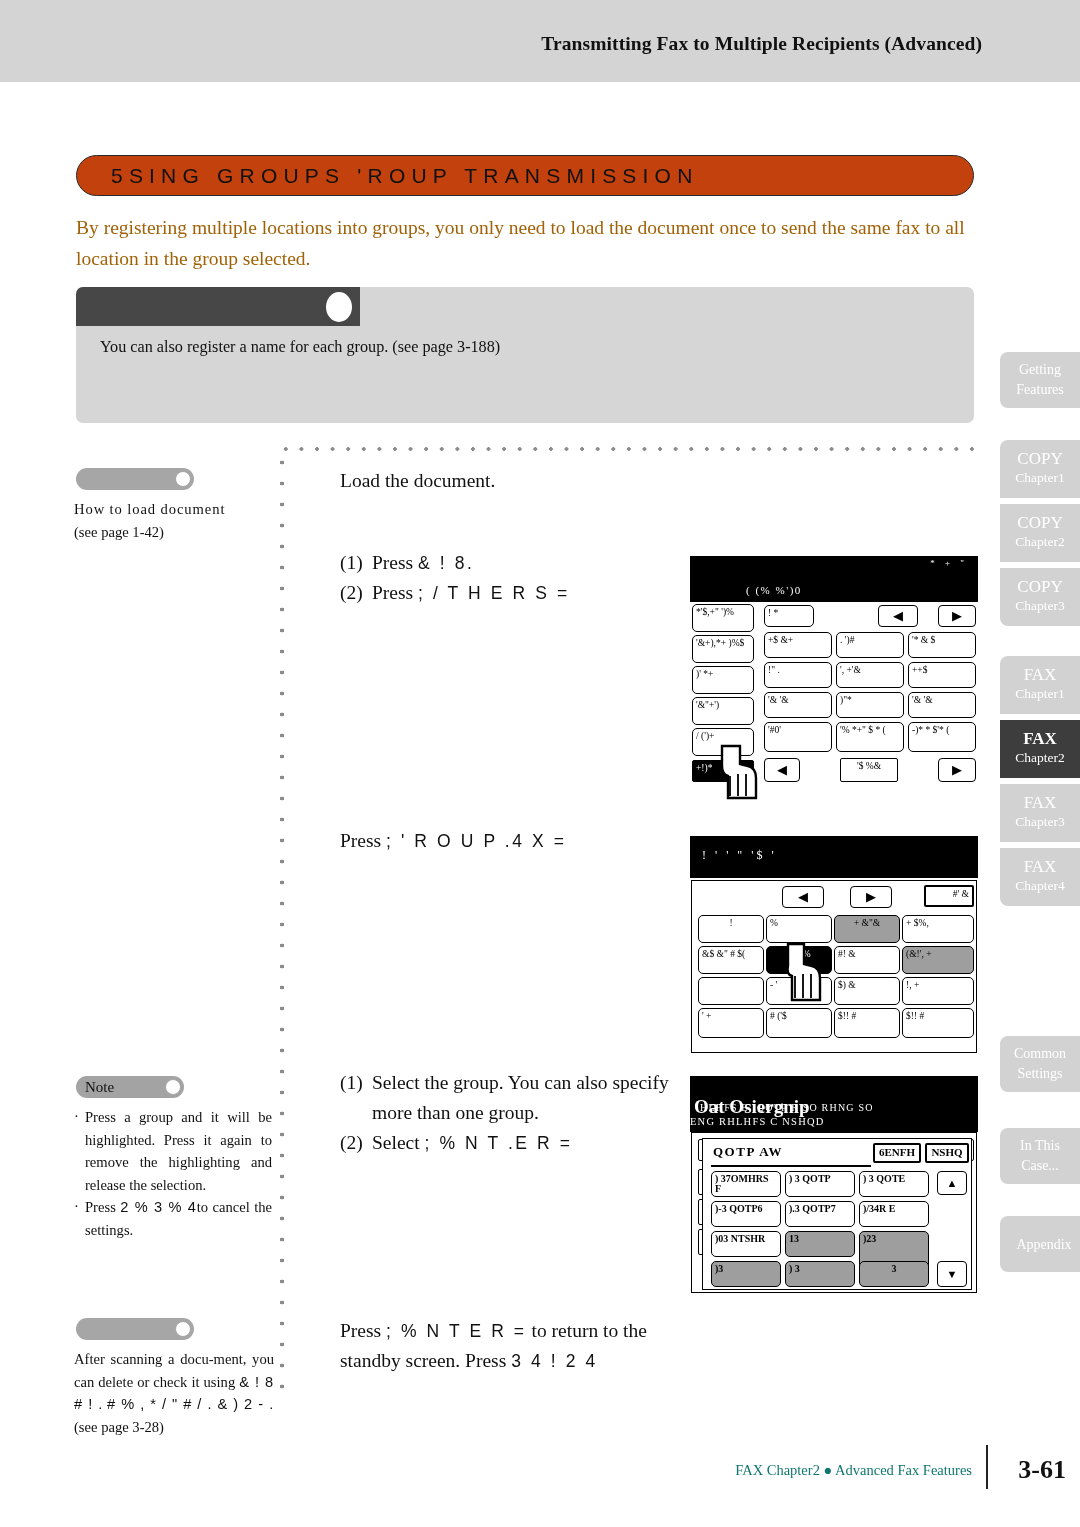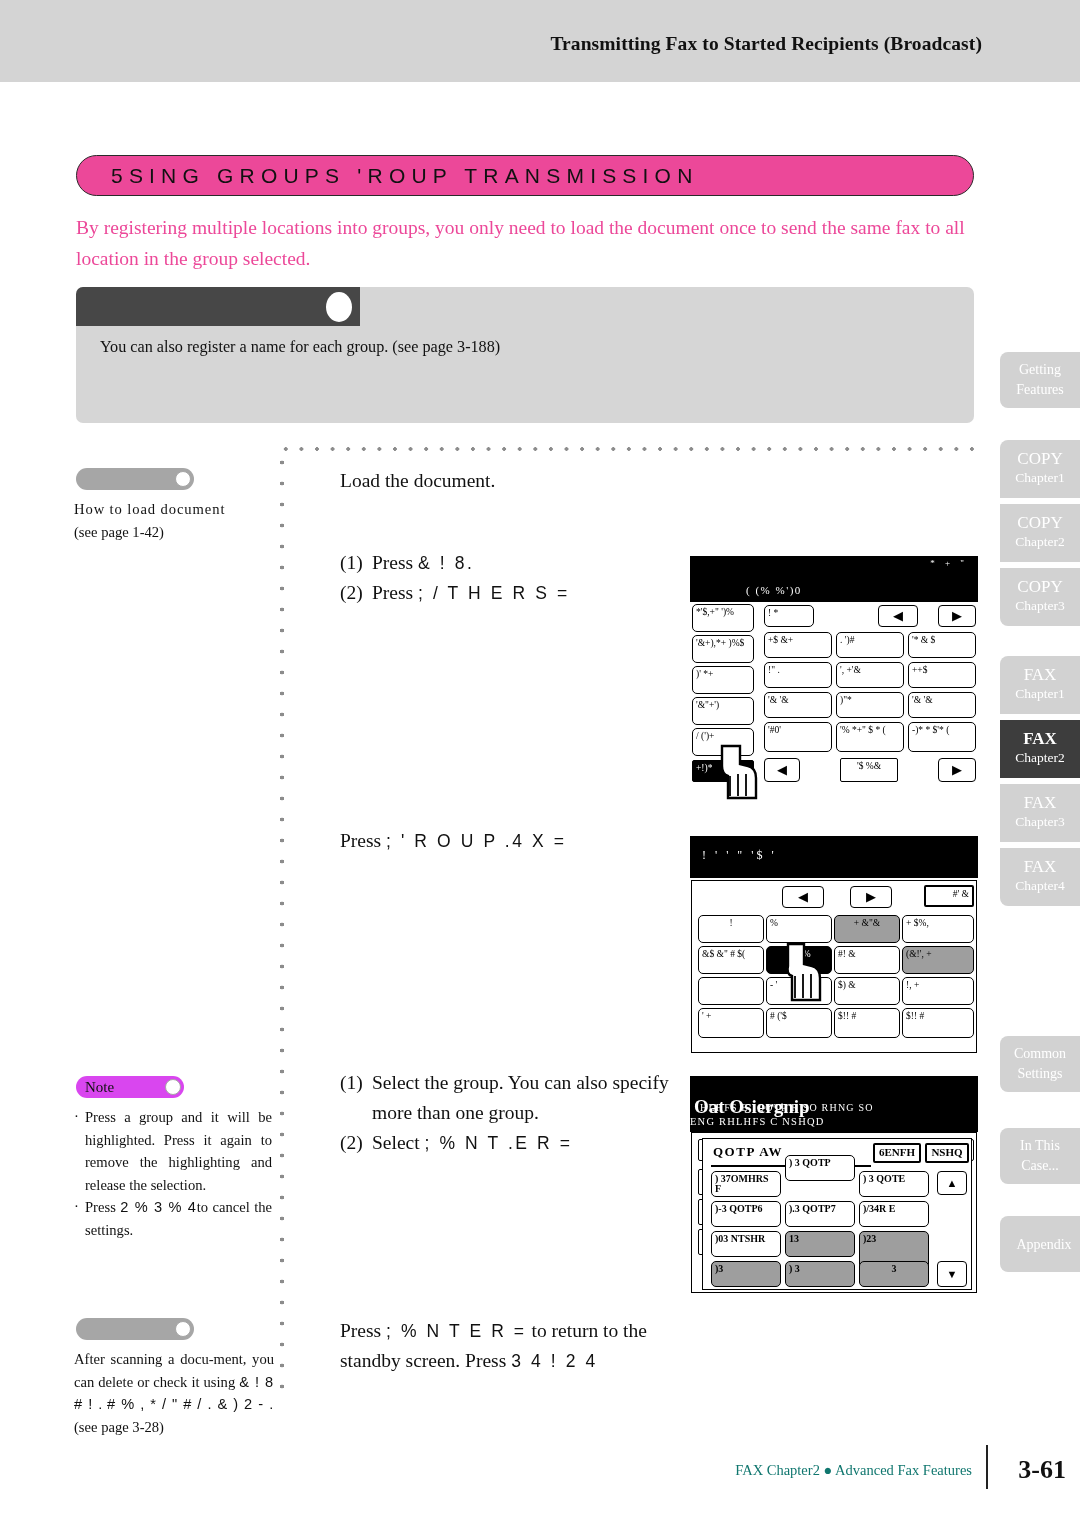--- a/index.html
+++ b/index.html
@@ -19,33 +19,33 @@
   .page-header .title{
     position:absolute;right:98px;top:44px;
     transform:translateY(-50%);
     font-size:19.5px;font-weight:bold;letter-spacing:.1px;
     color:#111;white-space:nowrap;
   }
 
   
   .section-pill{
     position:absolute;left:76px;top:155px;width:898px;height:41px;
-    background:#ec4899;border:1.6px solid #2a2a2a;border-radius:21px;
+    background:#c2410c;border:1.6px solid #2a2a2a;border-radius:21px;
     box-sizing:border-box;
   }
   .section-pill .pill-text{
     position:absolute;left:34px;top:50%;transform:translateY(-50%);
     font-family:"Liberation Sans", sans-serif;
     font-size:21px;letter-spacing:6.2px;color:#111;white-space:nowrap;
   }
 
   
   .intro{
     position:absolute;left:76px;top:212px;width:905px;
-    font-size:19.5px;line-height:31px;color:#ec4899;
+    font-size:19.5px;line-height:31px;color:#a16207;
   }
 
   
   .info-box{
     position:absolute;left:76px;top:287px;width:898px;height:136px;
     background:#d6d6d6;border-radius:7px;
   }
   .info-tab{
     position:absolute;left:0;top:0;width:284px;height:39px;
     background:#474747;border-radius:7px 0 0 0;
@@ -74,21 +74,21 @@
   
   .note-pill{
     position:absolute;width:118px;height:22px;border-radius:11px;
     background:#a6a6a6;
   }
   .note-pill .knob{
     position:absolute;right:3px;top:50%;transform:translateY(-50%);
     width:16px;height:16px;border-radius:50%;background:#fff;
     border:1px solid #a6a6a6;box-sizing:border-box;
   }
-  .note-pill.labeled{width:108px;background:#d946ef;}
+  .note-pill.labeled{width:108px;background:#a3a3a3;}
   .note-pill.labeled .lbl{
     position:absolute;left:9px;top:50%;transform:translateY(-50%);
     font-size:15px;color:#111;
   }
   .note-text{
     position:absolute;font-size:14.6px;line-height:22.5px;color:#111;
     width:196px;text-align:justify;
   }
   .note-text .bullet-line{position:relative;padding-left:11px;}
   .note-text .bullet-line:before{
@@ -159,21 +159,21 @@
   }
   .footer-page{
     position:absolute;right:14px;bottom:42px;
     font-size:26px;font-weight:bold;color:#111;
   }
 </style>
 </head>
 <body>
 
 <div class="page-header">
-  <div class="title">Transmitting Fax to Started Recipients (Broadcast)</div>
+  <div class="title">Transmitting Fax to Multiple Recipients (Advanced)</div>
 </div>
 
 <div class="section-pill">
   <div class="pill-text">5SING GROUPS  'ROUP TRANSMISSION</div>
 </div>
 
 <div class="intro">By registering multiple locations into groups, you only need to load the document once to send the same fax to all location in the group selected.</div>
 
 <div class="info-box">
   <div class="info-tab">
@@ -356,21 +356,21 @@
     <div class="key sq" style="left:236px;top:6px;width:46px;height:22px;text-align:center;">NCH</div>
   </div>
 
   <div class="frame" style="left:12px;top:62px;width:270px;height:152px;background:#fff;">
     <div style="position:absolute;left:10px;top:5px;font-size:13px;letter-spacing:1.5px;font-weight:bold;">QOTP AW</div>
     <div style="position:absolute;left:8px;top:26px;width:160px;height:1.5px;background:#000;"></div>
     <div class="key sq" style="left:170px;top:4px;width:48px;height:20px;text-align:center;font-weight:bold;font-size:11px;border-width:2px;">6ENFH</div>
     <div class="key sq" style="left:222px;top:4px;width:44px;height:20px;text-align:center;font-weight:bold;font-size:11px;border-width:2px;">NSHQ</div>
 
     <div class="key" style="left:8px;top:32px;width:70px;height:26px;font-weight:bold;font-size:10px;">) 37OMHRS F</div>
-    <div class="key" style="left:82px;top:16px;width:70px;height:26px;font-weight:bold;font-size:10px;">) 3  QOTP</div>
+    <div class="key" style="left:82px;top:32px;width:70px;height:26px;font-weight:bold;font-size:10px;">) 3  QOTP</div>
     <div class="key" style="left:156px;top:32px;width:70px;height:26px;font-weight:bold;font-size:10px;">) 3  QOTE</div>
 
     <div class="key" style="left:8px;top:62px;width:70px;height:26px;font-weight:bold;font-size:10px;">)-3  QOTP6</div>
     <div class="key" style="left:82px;top:62px;width:70px;height:26px;font-weight:bold;font-size:10px;">).3  QOTP7</div>
     <div class="key" style="left:156px;top:62px;width:70px;height:26px;font-weight:bold;font-size:10px;">)/34R E</div>
 
     <div class="key" style="left:8px;top:92px;width:70px;height:26px;font-weight:bold;font-size:10px;">)03   NTSHR</div>
     <div class="key gray" style="left:82px;top:92px;width:70px;height:26px;font-weight:bold;font-size:10px;">13</div>
     <div class="key gray" style="left:156px;top:92px;width:70px;height:40px;font-weight:bold;font-size:10px;">)23</div>
 

